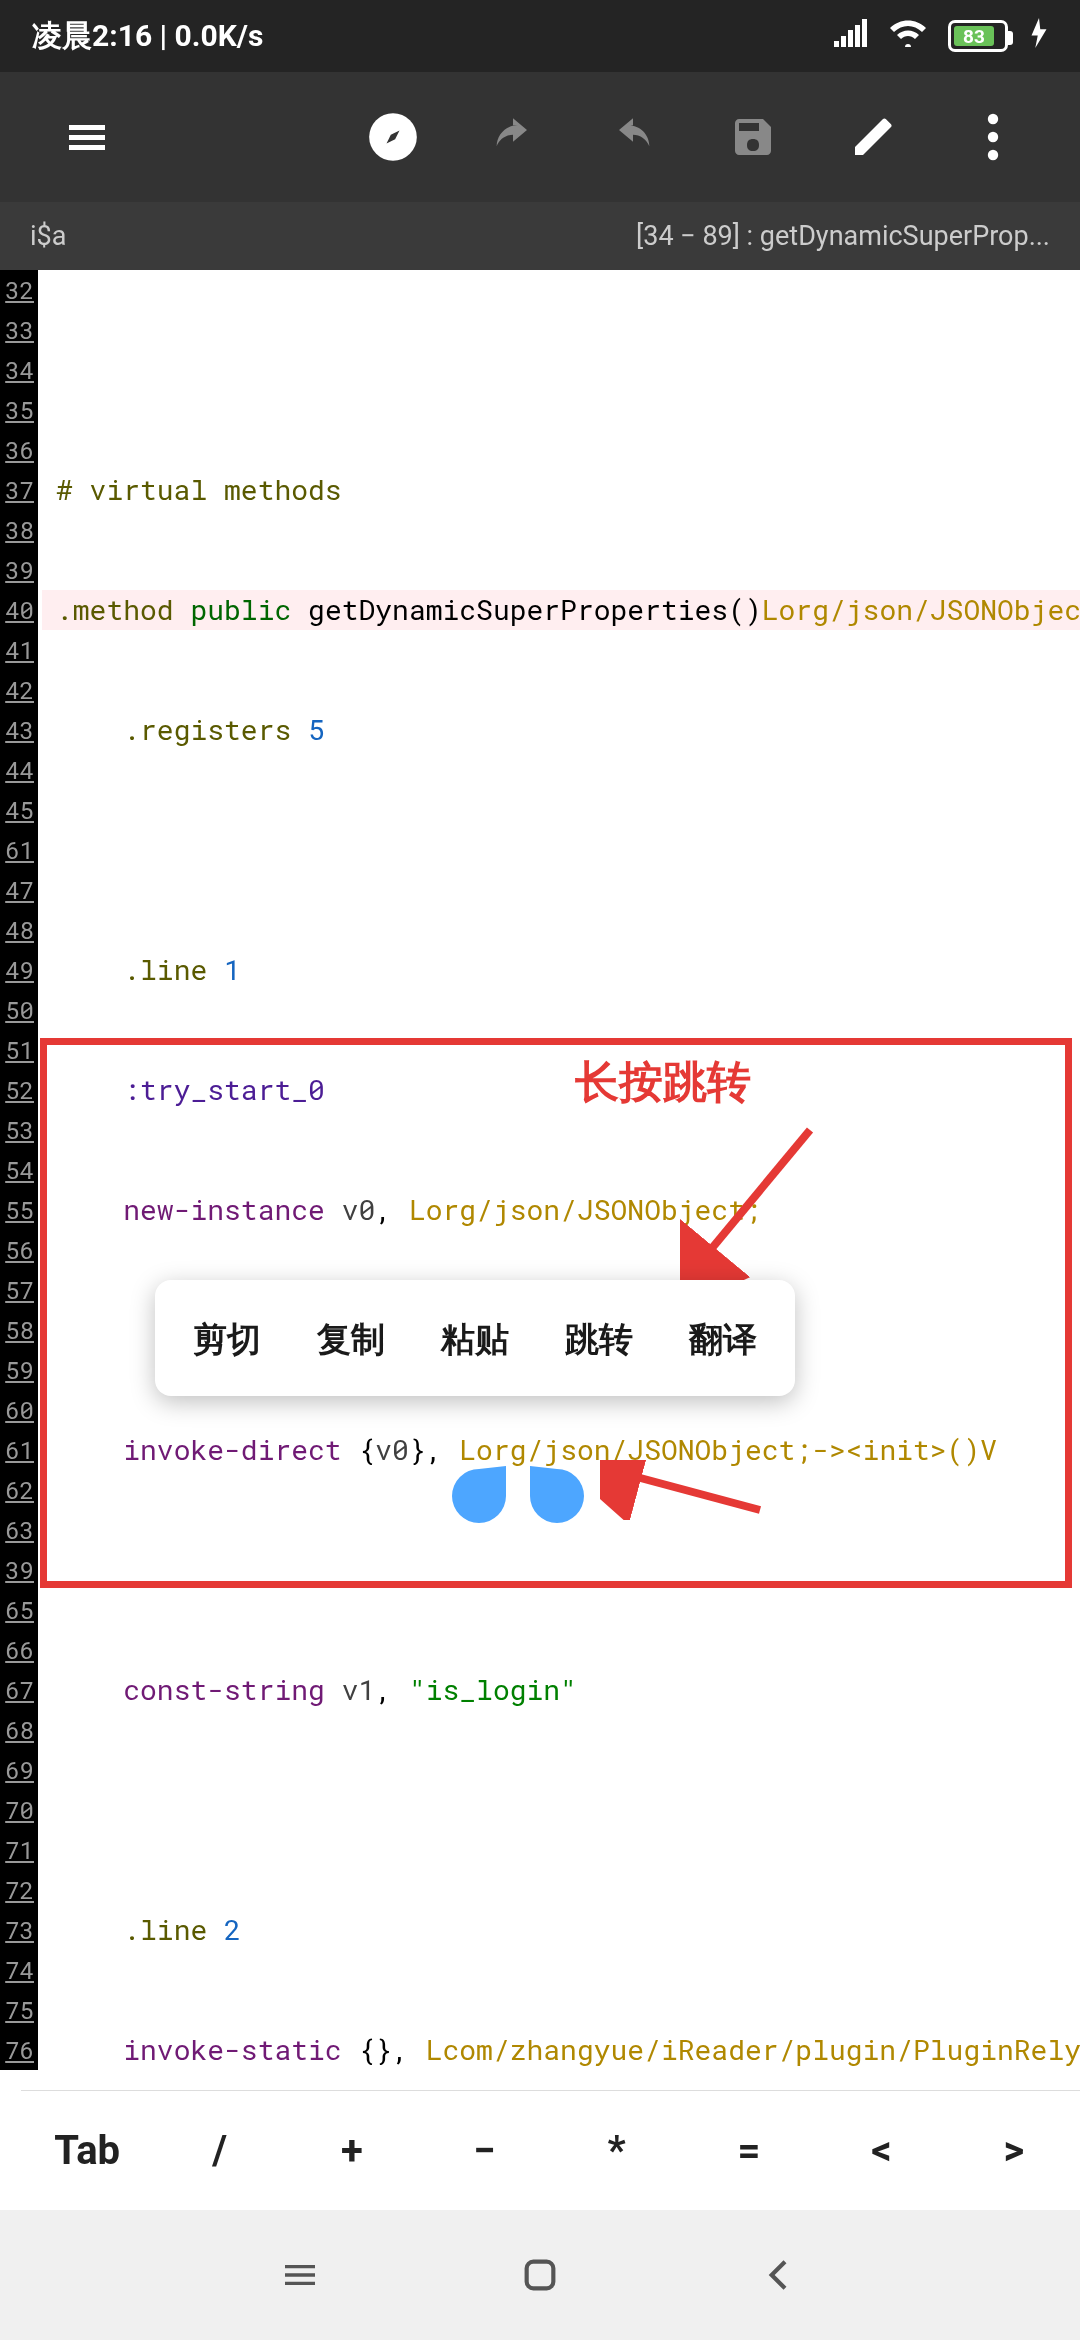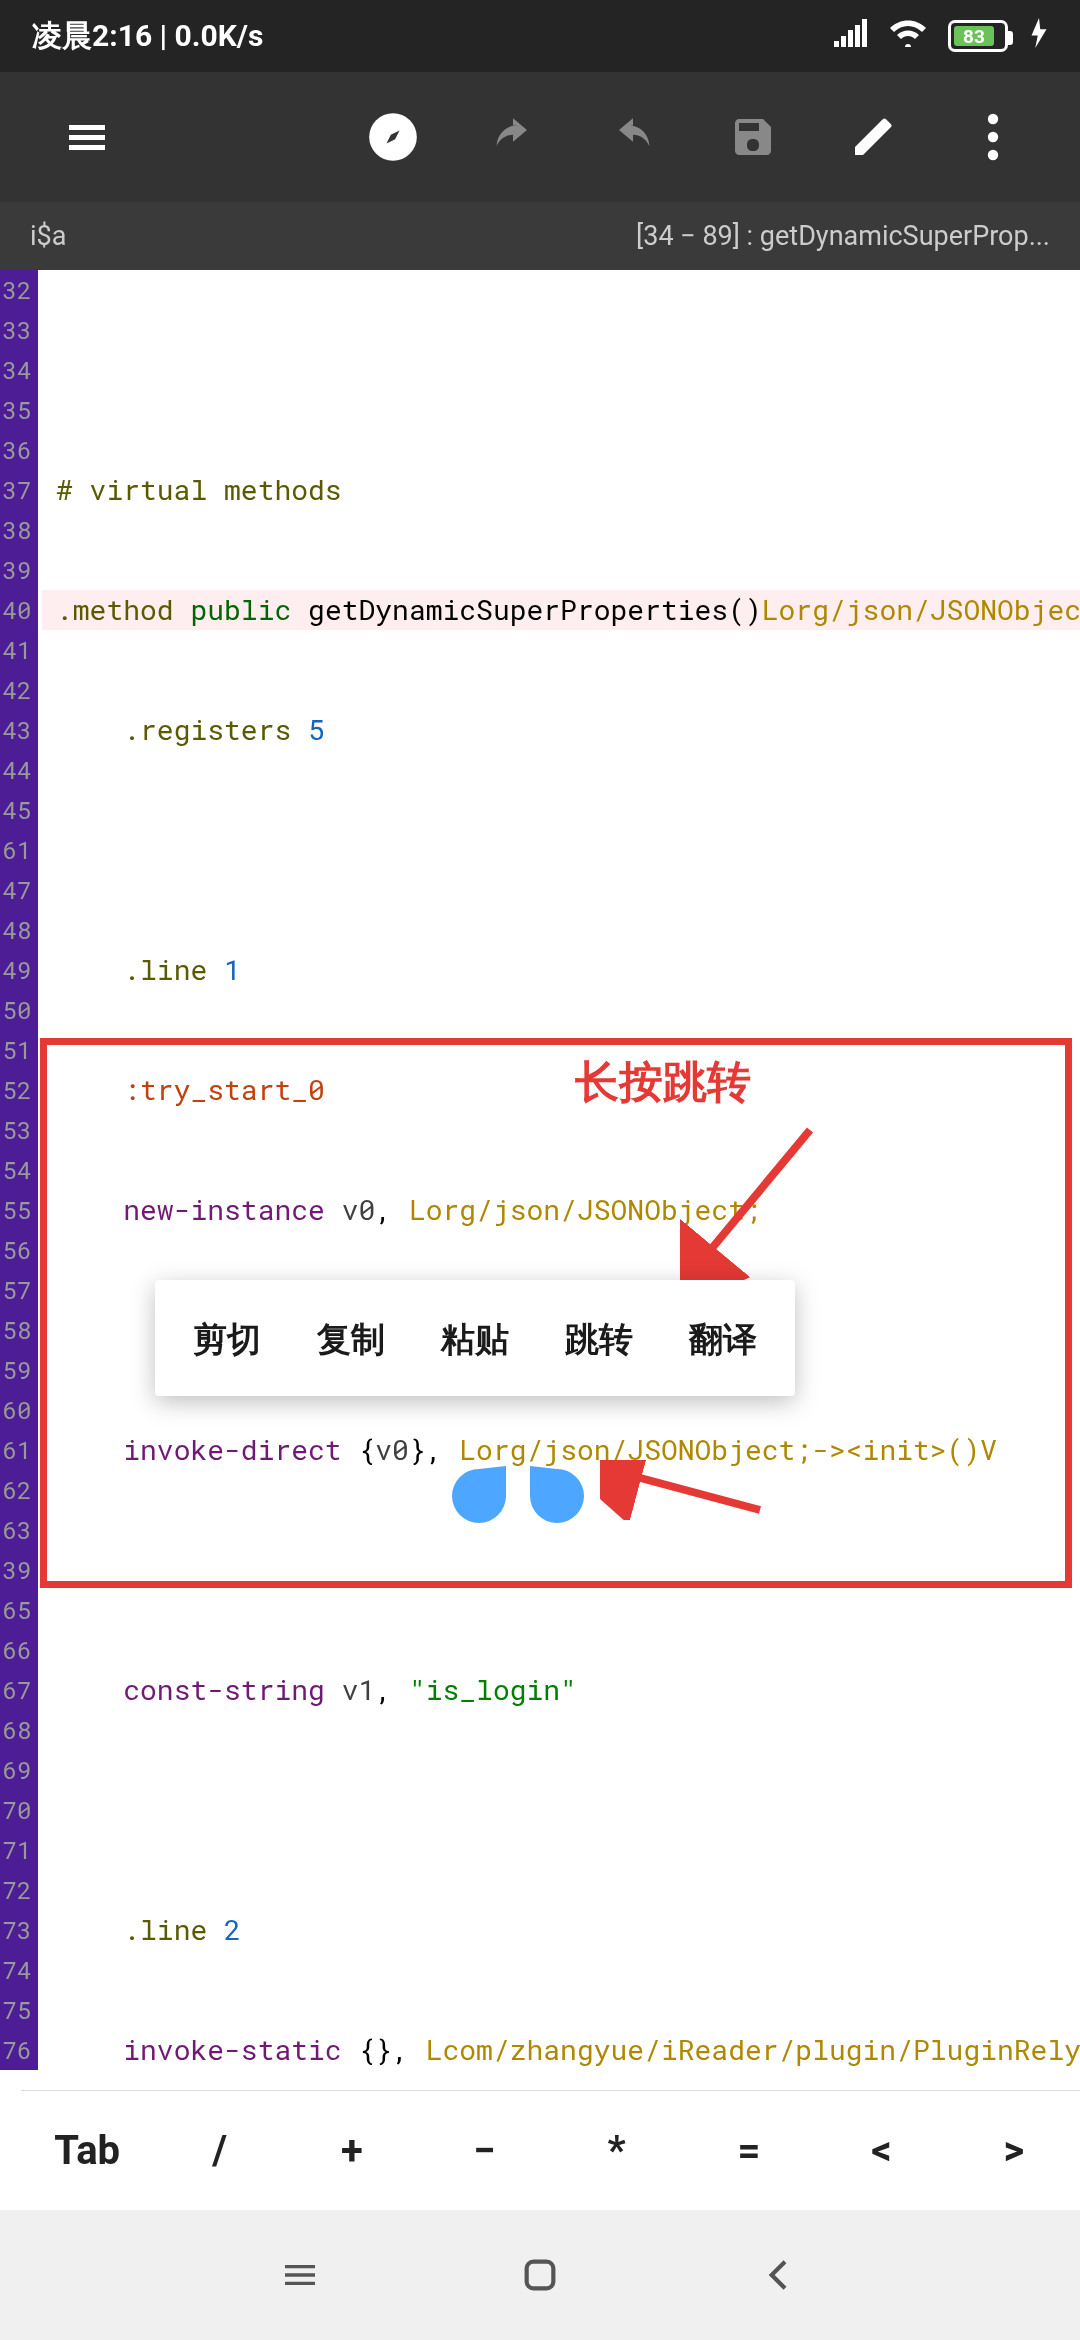--- a/index.html
+++ b/index.html
@@ -16,42 +16,42 @@
 .toolbar { height: 130px; background: #333333; display: flex; align-items: center; padding: 0 32px; gap: 10px; }
 .toolbar .spacer { flex: 1; }
 .tool-btn { width: 110px; height: 100px; display: flex; align-items: center; justify-content: center; color: #fff; }
 .tool-btn.dim { color: #888; }
 
 .info-row { height: 68px; background: #3a3a3a; color: #ccc; display: flex; align-items: center; padding: 0 30px; font-size: 27px; }
 .info-left { flex: 1; }
 .info-right { white-space: nowrap; overflow: hidden; text-overflow: ellipsis; max-width: 620px; }
 
 .editor { position: relative; height: calc(2340px - 72px - 130px - 68px - 120px - 130px); background: #fff; font-family: "Roboto Mono", Menlo, Consolas, monospace; font-size: 28px; line-height: 40px; overflow: hidden; }
-.gutter { position: absolute; left: 0; top: 0; width: 38px; background: #4c1d95; color: #999; font-size: 24px; text-align: center; padding-right: 4px; z-index: 1; }
+.gutter { position: absolute; left: 0; top: 0; width: 38px; background: #000000; color: #999; font-size: 24px; text-align: right; padding-right: 4px; z-index: 1; text-decoration: underline; }
 .gutter div { height: 40px; }
 .code { padding-left: 42px; white-space: pre; }
 .code-line { height: 40px; padding-left: 14px; }
 .code-line.hl { background: #ffeef0; }
 
 .kw { color: #701a75; }
 .dir { color: #5a5a00; }
 .type { color: #b08800; }
 .reg { color: #404040; }
 .num { color: #1565c0; }
 .str { color: #008000; }
-.lbl { color: #c2410c; }
+.lbl { color: #4c1d95; }
 .acc { color: #006600; }
 
 .highlight-box { position: absolute; border: 7px solid #e53935; pointer-events: none; z-index: 40; }
 
 .annotation-text { position: absolute; font-size: 44px; font-weight: 700; color: #e53935; z-index: 46; }
 
 .arrow-svg { position: absolute; pointer-events: none; z-index: 45; }
 
-.context-menu { position: absolute; background: #fff; box-shadow: 0 6px 24px rgba(0,0,0,0.25); border-radius: 4px; display: flex; padding: 0 10px; z-index: 50; }
+.context-menu { position: absolute; background: #fff; box-shadow: 0 6px 24px rgba(0,0,0,0.25); border-radius: 16px; display: flex; padding: 0 10px; z-index: 50; }
 .context-menu div { padding: 38px 28px; font-size: 34px; font-weight: 700; color: #1a1a1a; }
 .sel-handle { position: absolute; width: 54px; height: 64px; z-index: 48; }
 .sel-handle svg { width: 100%; height: 100%; }
 
 .key-row { height: 120px; background: #fff; border-top: 1px solid #ddd; display: flex; align-items: center; margin-left: 21px; }
 .key-row div { flex: 1; text-align: center; font-size: 40px; font-weight: 700; color: #222; }
 
 .navbar { height: 130px; background: #f0f0f0; display: flex; align-items: center; justify-content: space-around; padding: 0 180px; }
 .nav-btn { width: 100px; height: 60px; display: flex; align-items: center; justify-content: center; color: #555; }
 </style>

